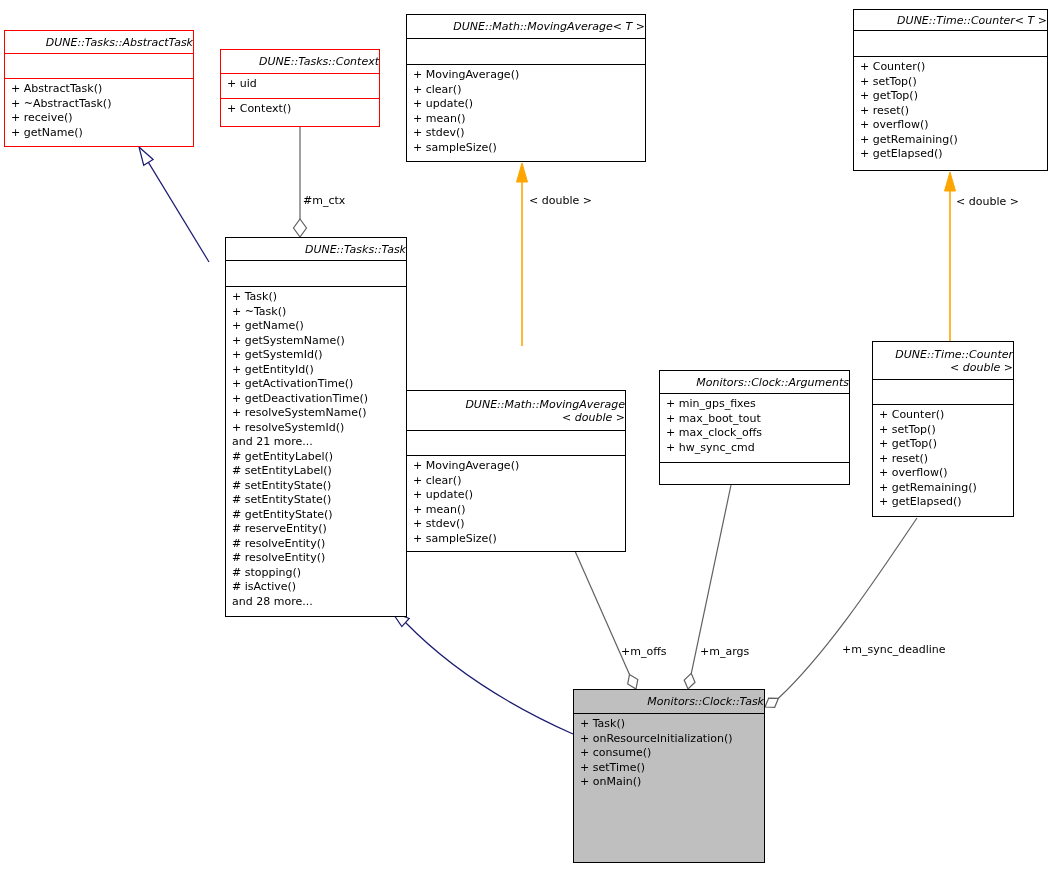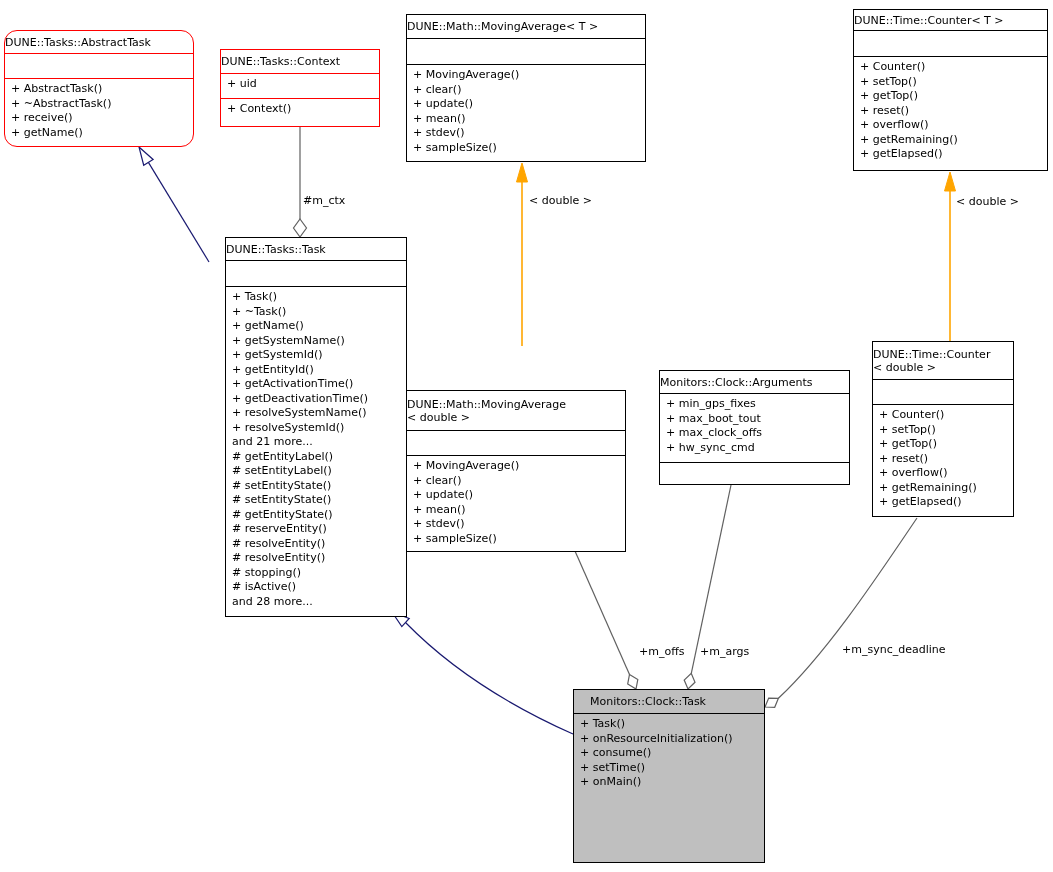--- a/index.html
+++ b/index.html
@@ -33,22 +33,22 @@
     z-index:2;
     background:#ffffff;
     border:1px solid var(--c-black);
     display:flex;
     flex-direction:column;
   }
   .uml-box.red{border-color:var(--c-red);}
   .uml-box.red .attrs,.uml-box.red .methods{border-top-color:var(--c-red);}
   .uml-box.gray{background:var(--c-gray-fill);}
   .title{
-    display:flex;flex-direction:column;justify-content:center;align-items:flex-start;
-    text-align:center;line-height:13px;flex:0 0 auto;
+    display:flex;flex-direction:column;justify-content:center;align-items:flex-end;
+    text-align:center;line-height:13px;flex:0 0 auto;font-style:italic;
   }
   .attrs,.methods{border-top:1px solid var(--c-black);padding:3px 2px 2px 2px;flex:0 0 auto;}
   .methods{flex:1 1 auto;}
   .member{line-height:14.5px;padding-left:4px;white-space:nowrap;}
 
   .edge-label{
     position:absolute;z-index:3;white-space:nowrap;line-height:13px;
   }
 </style>
 </head>
@@ -74,21 +74,21 @@
   <line class="edge-agg" x1="556" y1="508" x2="629.5" y2="674.4"></line>
   <polygon class="diamond" points="629.5,674.4 637.8,679.5 636,689 627.7,683.9"></polygon>
 
   <line class="edge-agg" x1="731" y1="485" x2="691.3" y2="673.4"></line>
   <polygon class="diamond" points="691.3,673.4 695,682.3 688,689 684.2,680.1"></polygon>
 
   <path class="edge-agg" d="M 917,518 C 885,565 830,650 778.4,698.3"></path>
   <polygon class="diamond" points="778.4,698.3 774.7,707.3 765,707 768.7,698.1"></polygon>
 </svg>
 
-<div class="uml-box red" style="left:4px;top:30px;width:190px;height:117px;border-radius:13px;">
+<div class="uml-box red" style="left:4px;top:30px;width:190px;height:117px;">
   <div class="title" style="height:22px;">
     <span>DUNE::Tasks::AbstractTask</span>
   </div>
   <div class="attrs" style="height:25px;"></div>
   <div class="methods">
       <div class="member">+ AbstractTask()</div>
       <div class="member">+ ~AbstractTask()</div>
       <div class="member">+ receive()</div>
       <div class="member">+ getName()</div>
     </div>
@@ -223,15 +223,15 @@
       <div class="member">+ onResourceInitialization()</div>
       <div class="member">+ consume()</div>
       <div class="member">+ setTime()</div>
       <div class="member">+ onMain()</div>
     </div>
 </div>
 
 <div class="edge-label" style="left:303px;top:194px;">#m_ctx</div>
 <div class="edge-label" style="left:529px;top:194px;">&lt; double &gt;</div>
 <div class="edge-label" style="left:956px;top:195px;">&lt; double &gt;</div>
-<div class="edge-label" style="left:621px;top:645px;padding-left:18px;">+m_offs</div>
+<div class="edge-label" style="left:621px;top:645px;">+m_offs</div>
 <div class="edge-label" style="left:700px;top:645px;">+m_args</div>
 <div class="edge-label" style="left:842px;top:643px;">+m_sync_deadline</div>
 
 </body></html>

